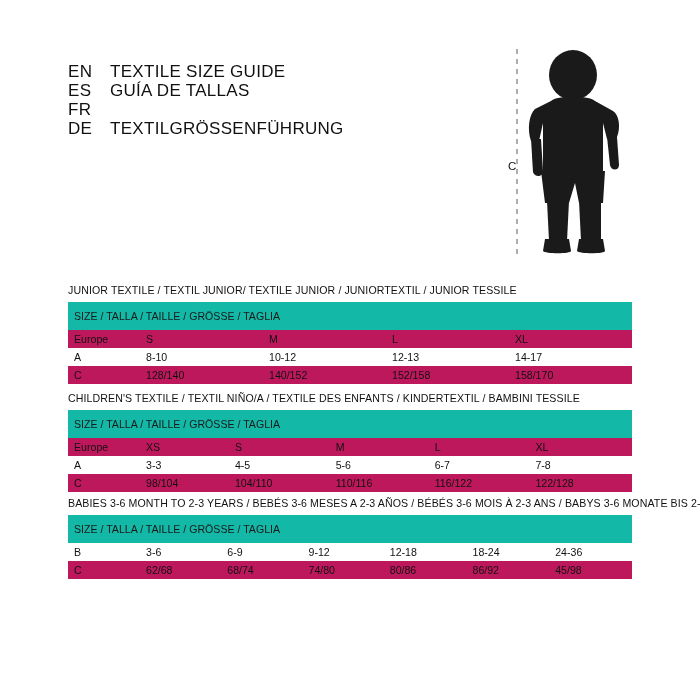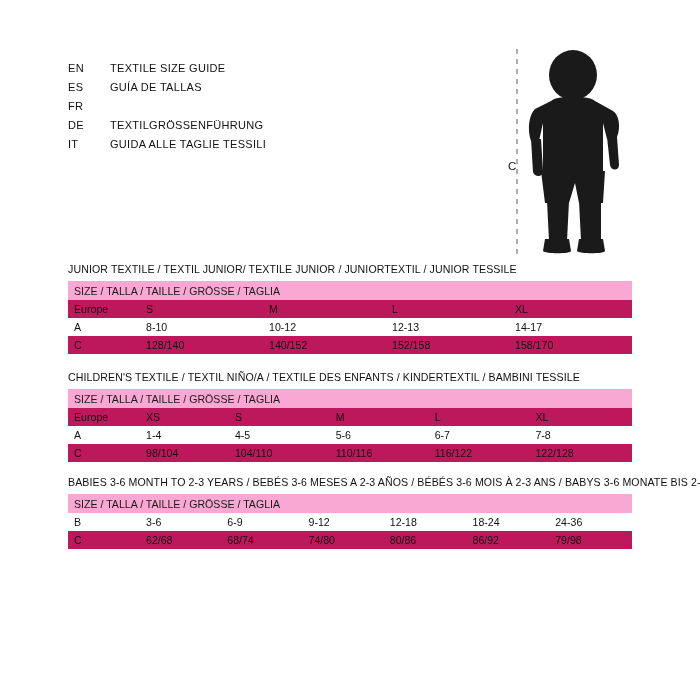--- a/index.html
+++ b/index.html
@@ -14,21 +14,21 @@
     position: relative;
     width: 700px; height: 700px;
     background: #ffffff;
     overflow: hidden;
   }
 
   
   .lang-block {
     position: absolute;
     left: 68px; top: 62px;
-    font-size: 11px;
+    font-size: 17px;
     letter-spacing: 0.3px;
   }
   .lang-row {
     display: flex;
     align-items: baseline;
     height: 19px;
   }
   .lang-code {
     width: 42px;
     flex: 0 0 42px;
@@ -50,43 +50,44 @@
     position: absolute;
     left: 508px; top: 160px;
     font-size: 11.5px;
   }
 
   
   .section {
     position: absolute;
     left: 68px;
     width: 564px;
+    margin-top: 21px;
   }
   .section-title {
     font-size: 10.6px;
     letter-spacing: 0.1px;
     margin-bottom: 5px;
     line-height: 14px;
     white-space: nowrap;
   }
   table.sz {
     width: 100%;
     border-collapse: collapse;
     font-size: 10.6px;
   }
   table.sz td {
     padding: 3px 0 3px 6px;
     height: 18px;
     vertical-align: middle;
   }
   tr.hdr td {
-    background: #f9a8d4;
+    background: #14b8a6;
     color: #1a1a1a;
     font-weight: normal;
-    height: 19px;
+    height: 28px;
   }
   tr.shade td { background: #be185d; }
   tr.plain td { background: #ffffff; }
   td.lbl { width: 72px; }
 
   
   .footnotes {
     position: absolute;
     left: 68px; top: 585px;
     font-size: 10.6px;
@@ -107,24 +108,20 @@
     <div class="lang-row">
       <span class="lang-code">ES</span>
       <span class="lang-text">GUÍA DE TALLAS</span>
     </div>
     <div class="lang-row">
       <span class="lang-code">FR</span>
     </div>
     <div class="lang-row">
       <span class="lang-code">DE</span>
       <span class="lang-text">TEXTILGRÖSSENFÜHRUNG</span>
-    </div>
-    <div class="lang-row">
-      <span class="lang-code">IT</span>
-      <span class="lang-text">GUIDA ALLE TAGLIE TESSILI</span>
     </div>
   </div>
 
   <div class="figure-wrap">
     <svg width="175" height="215" viewBox="0 0 175 215" xmlns="http://www.w3.org/2000/svg">
 
       <line x1="22" y1="4" x2="22" y2="211" stroke="#9a9a9a" stroke-width="1.6" stroke-dasharray="5,5"></line>
       <g fill="#1a1a1a">
 
         <ellipse cx="78" cy="30" rx="24" ry="25"></ellipse>
@@ -203,21 +200,21 @@
         <tr class="shade">
           <td class="lbl">Europe</td>
           <td>XS</td>
           <td>S</td>
           <td>M</td>
           <td>L</td>
           <td>XL</td>
         </tr>
         <tr class="plain">
           <td class="lbl">A</td>
-          <td>1-4</td>
+          <td>3-3</td>
           <td>4-5</td>
           <td>5-6</td>
           <td>6-7</td>
           <td>7-8</td>
         </tr>
         <tr class="shade">
           <td class="lbl">C</td>
           <td>98/104</td>
           <td>104/110</td>
           <td>110/116</td>
@@ -244,20 +241,20 @@
           <td>18-24</td>
           <td>24-36</td>
         </tr>
         <tr class="shade">
           <td class="lbl">C</td>
           <td>62/68</td>
           <td>68/74</td>
           <td>74/80</td>
           <td>80/86</td>
           <td>86/92</td>
-          <td>79/98</td>
+          <td>45/98</td>
         </tr>
       </tbody>
     </table>
   </div>
 
 
 </div>
 
 </body></html>

